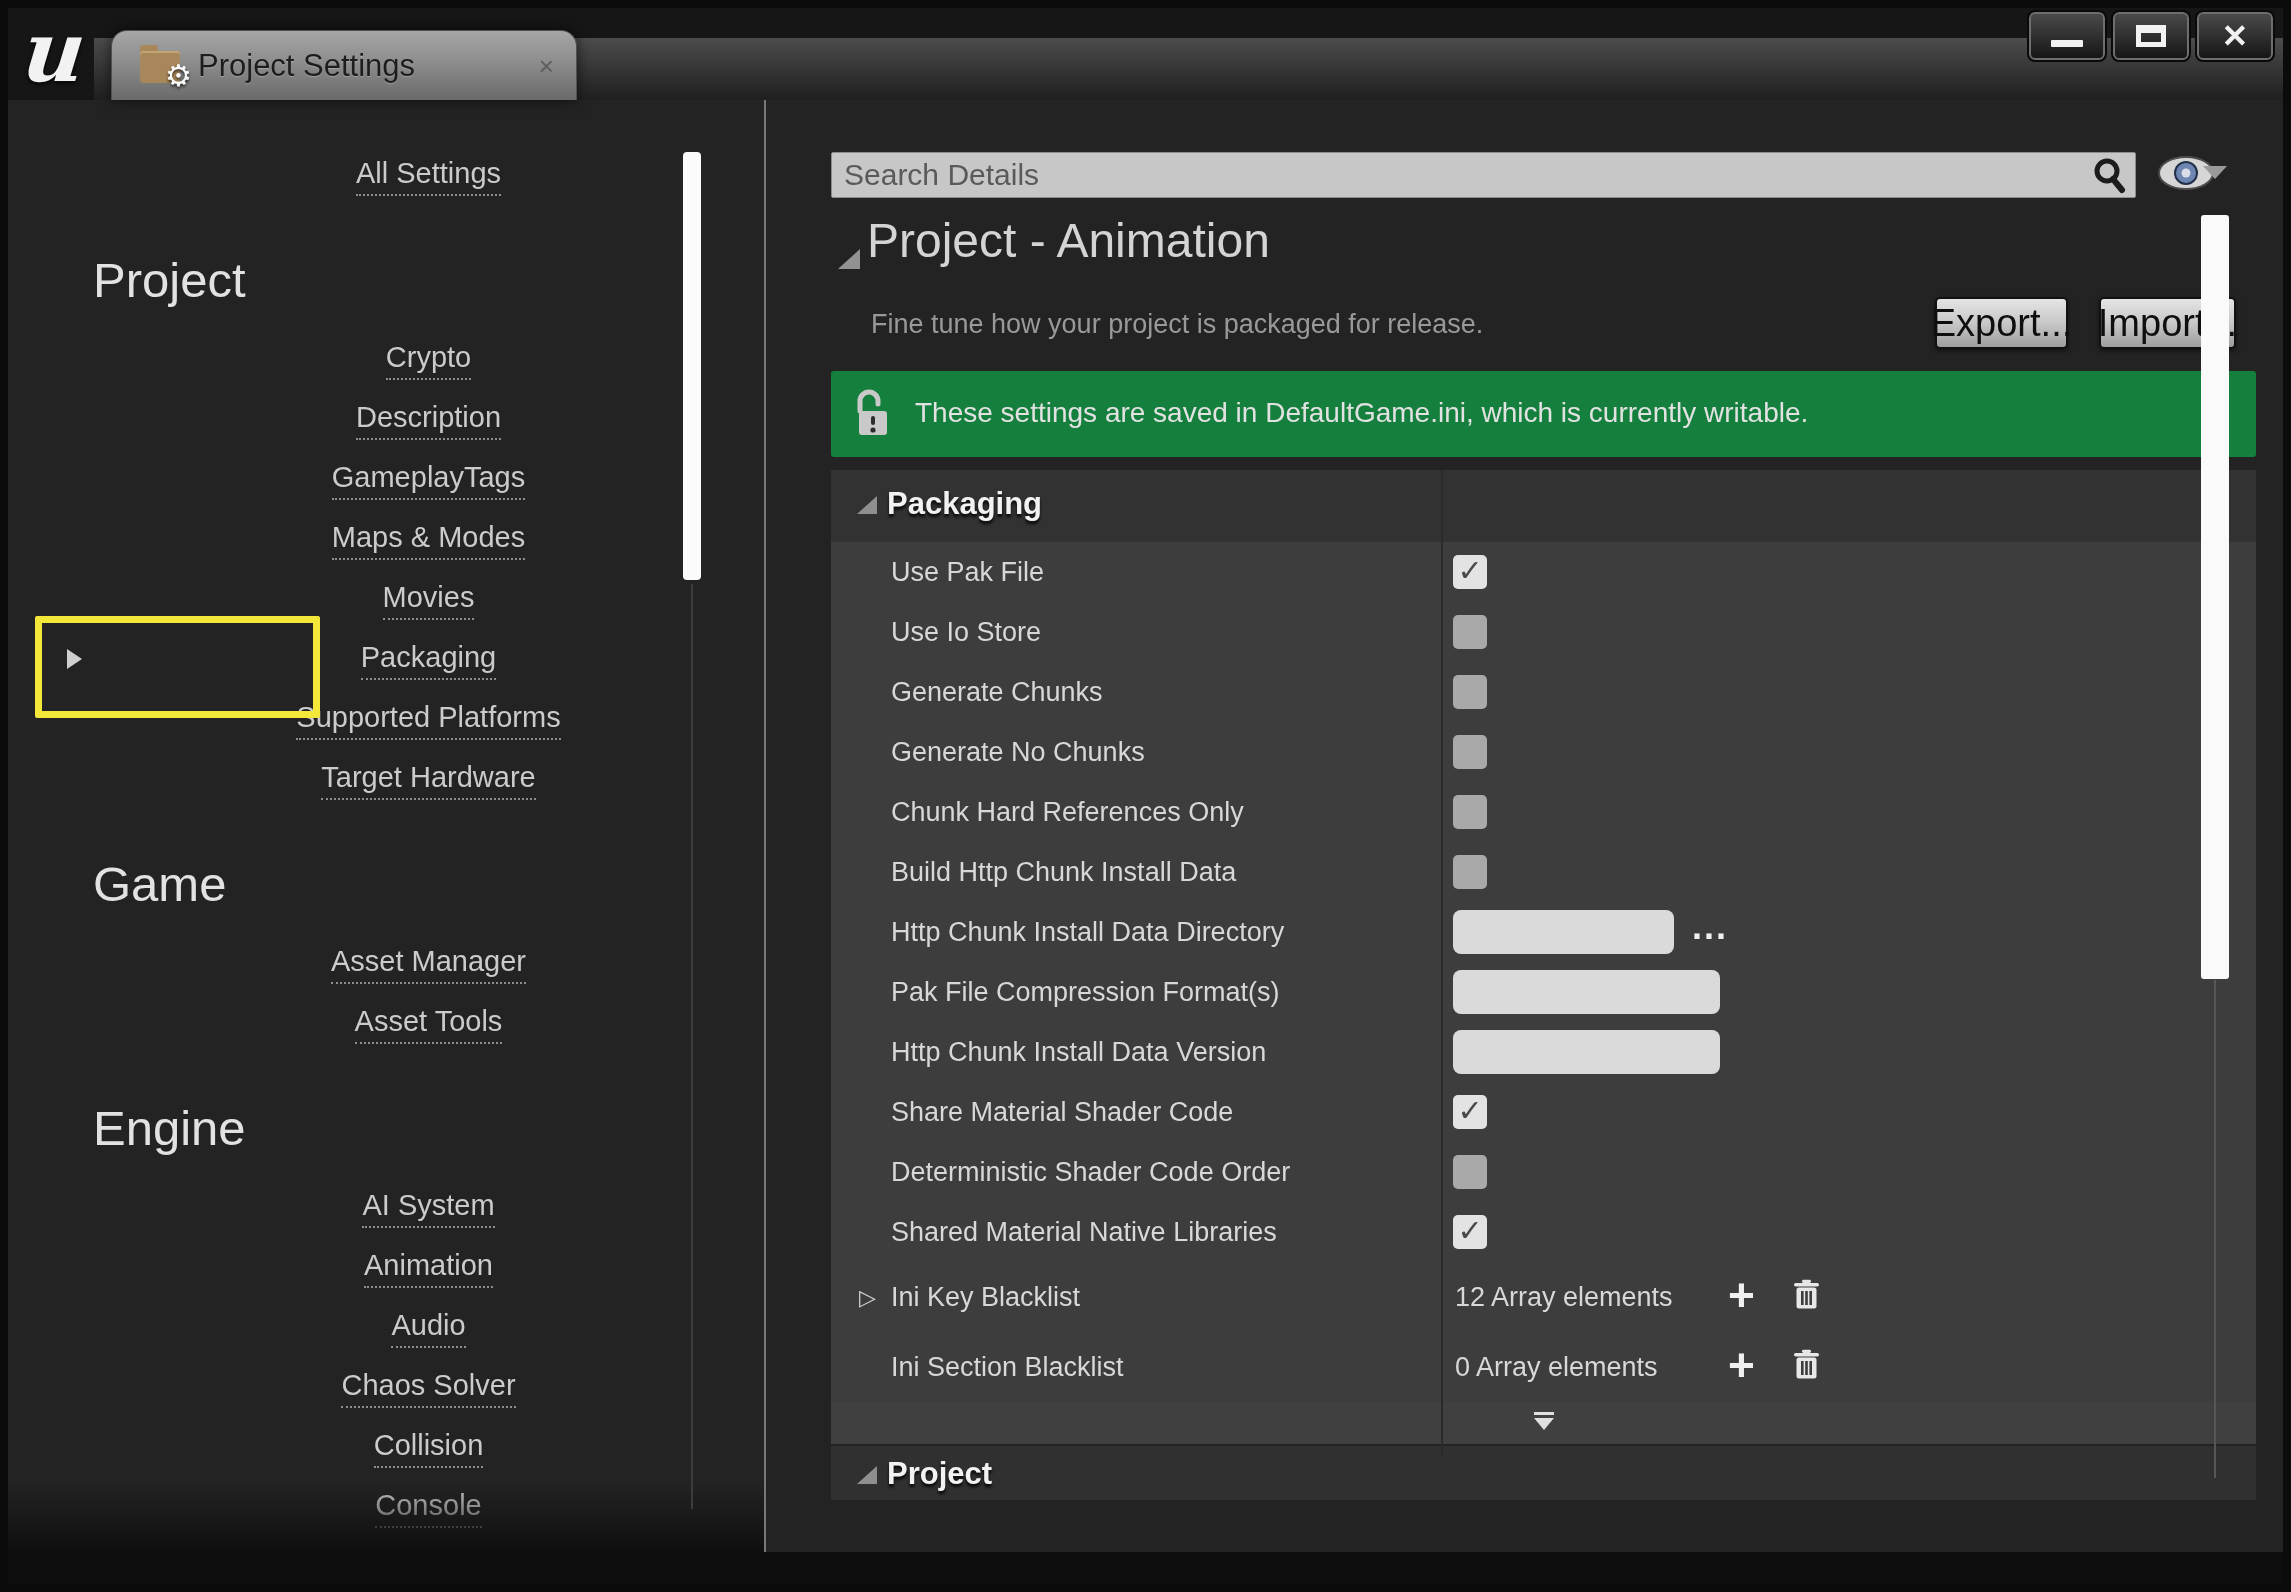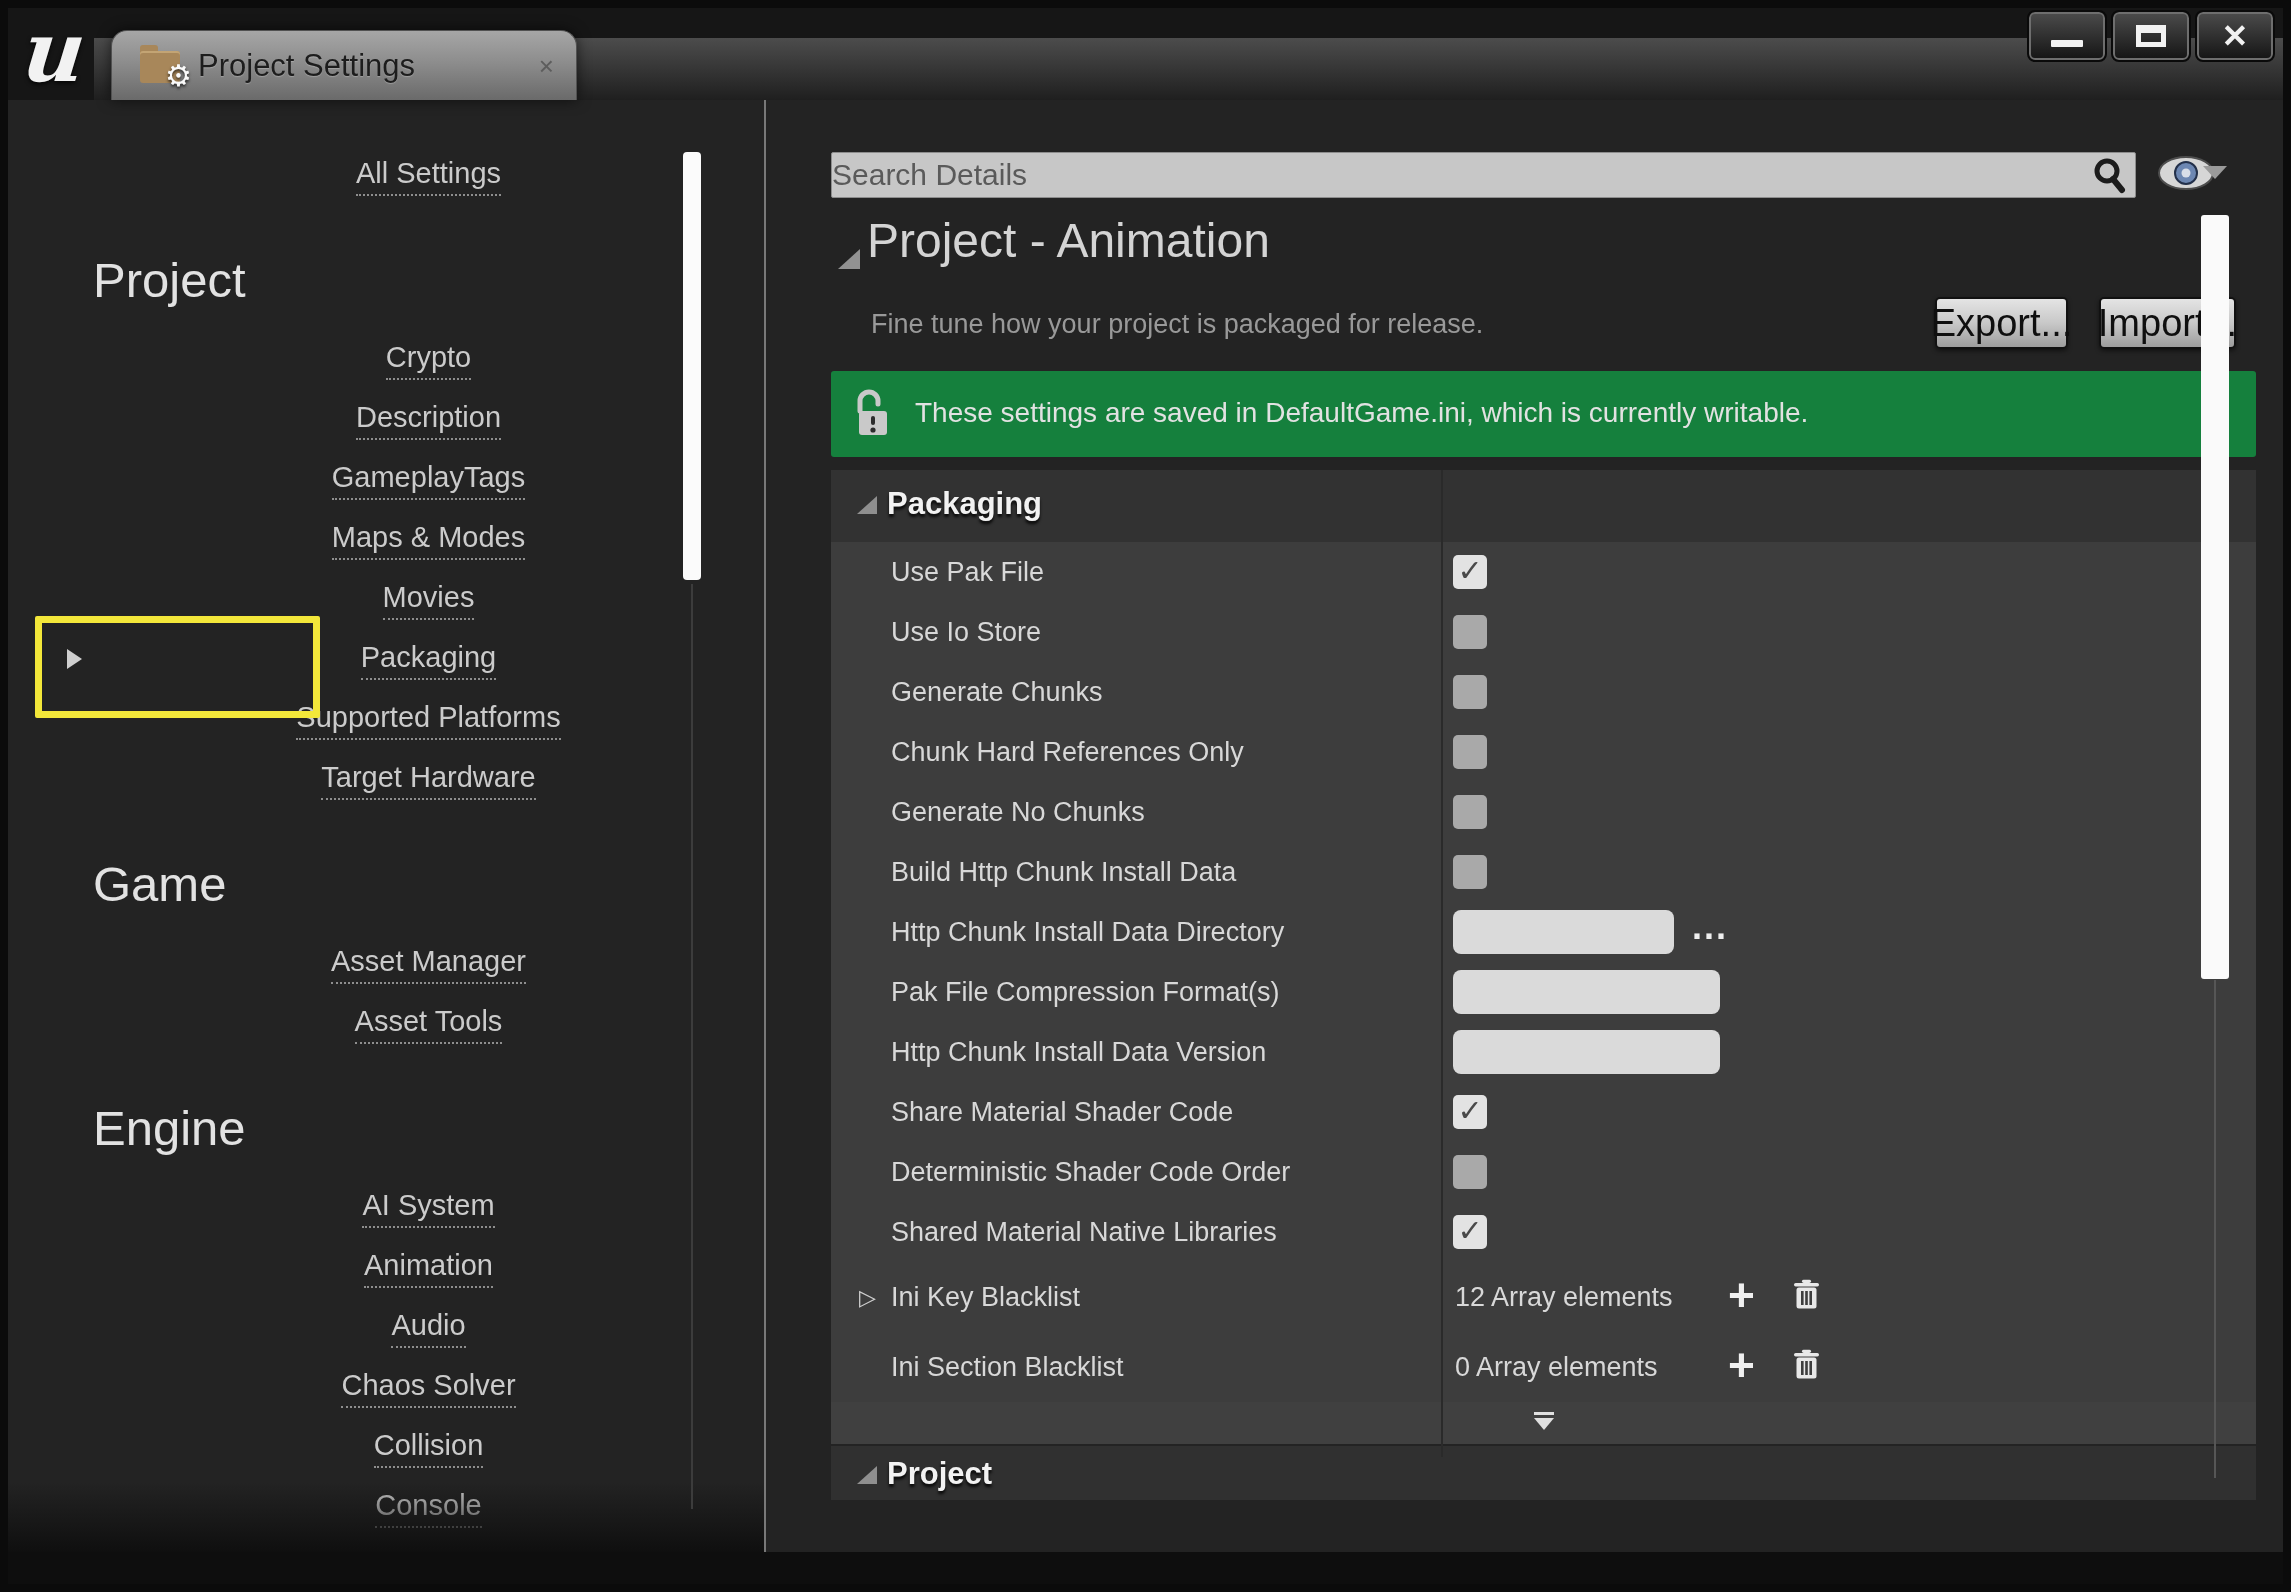--- a/index.html
+++ b/index.html
@@ -68,21 +68,21 @@
   .side-track { position:absolute; left:683px; top:484px; width:2px; height:925px; background:#3c3c3c; }
 
   .divider-v { position:absolute; left:756px; top:0; bottom:0; width:2px; background:#787878; z-index:7; }
 
   
   .main { position:absolute; left:758px; right:0; top:0; bottom:0; background:#232323; }
 
   .search-input { position:absolute; left:65px; top:52px; width:1305px; height:46px;
        background:#c7c7c7; border:1px solid #8d8d8d; border-radius:2px;
        font-family:"Liberation Sans", sans-serif; font-size:30px; color:#4a4a4a;
-       padding:0 52px 0 0; }
+       padding:0 52px 0 12px; }
   .search-input::placeholder { color:#5a5a5a; opacity:1; }
   .search-icon { position:absolute; left:1325px; top:56px; width:38px; height:38px; }
   .eye-btn { position:absolute; left:1391px; top:54px; width:58px; height:38px; cursor:pointer; }
   .caret-down { position:absolute; left:1437px; top:66px; width:0; height:0;
        border-left:12px solid transparent; border-right:12px solid transparent;
        border-top:13px solid #9a9a9a; }
 
   .tri-sweep { width:22px; height:20px; background:#929292; clip-path:polygon(100% 0,100% 100%,0 100%); }
   .title-tri { position:absolute; left:72px; top:149px; }
   .page-title { position:absolute; left:101px; top:113px; font-size:48px; color:#d4d4d4; }
@@ -264,29 +264,29 @@
           <div class="row">
             <div class="cell-label">
               <span class="row-label">Generate Chunks</span>
             </div>
             <div class="cell-value">
               <div class="checkbox"></div>
             </div>
           </div>
           <div class="row">
             <div class="cell-label">
+              <span class="row-label">Generate No Chunks</span>
+            </div>
+            <div class="cell-value">
+              <div class="checkbox"></div>
+            </div>
+          </div>
+          <div class="row">
+            <div class="cell-label">
               <span class="row-label">Chunk Hard References Only</span>
-            </div>
-            <div class="cell-value">
-              <div class="checkbox"></div>
-            </div>
-          </div>
-          <div class="row">
-            <div class="cell-label">
-              <span class="row-label">Generate No Chunks</span>
             </div>
             <div class="cell-value">
               <div class="checkbox"></div>
             </div>
           </div>
           <div class="row">
             <div class="cell-label">
               <span class="row-label">Build Http Chunk Install Data</span>
             </div>
             <div class="cell-value">

